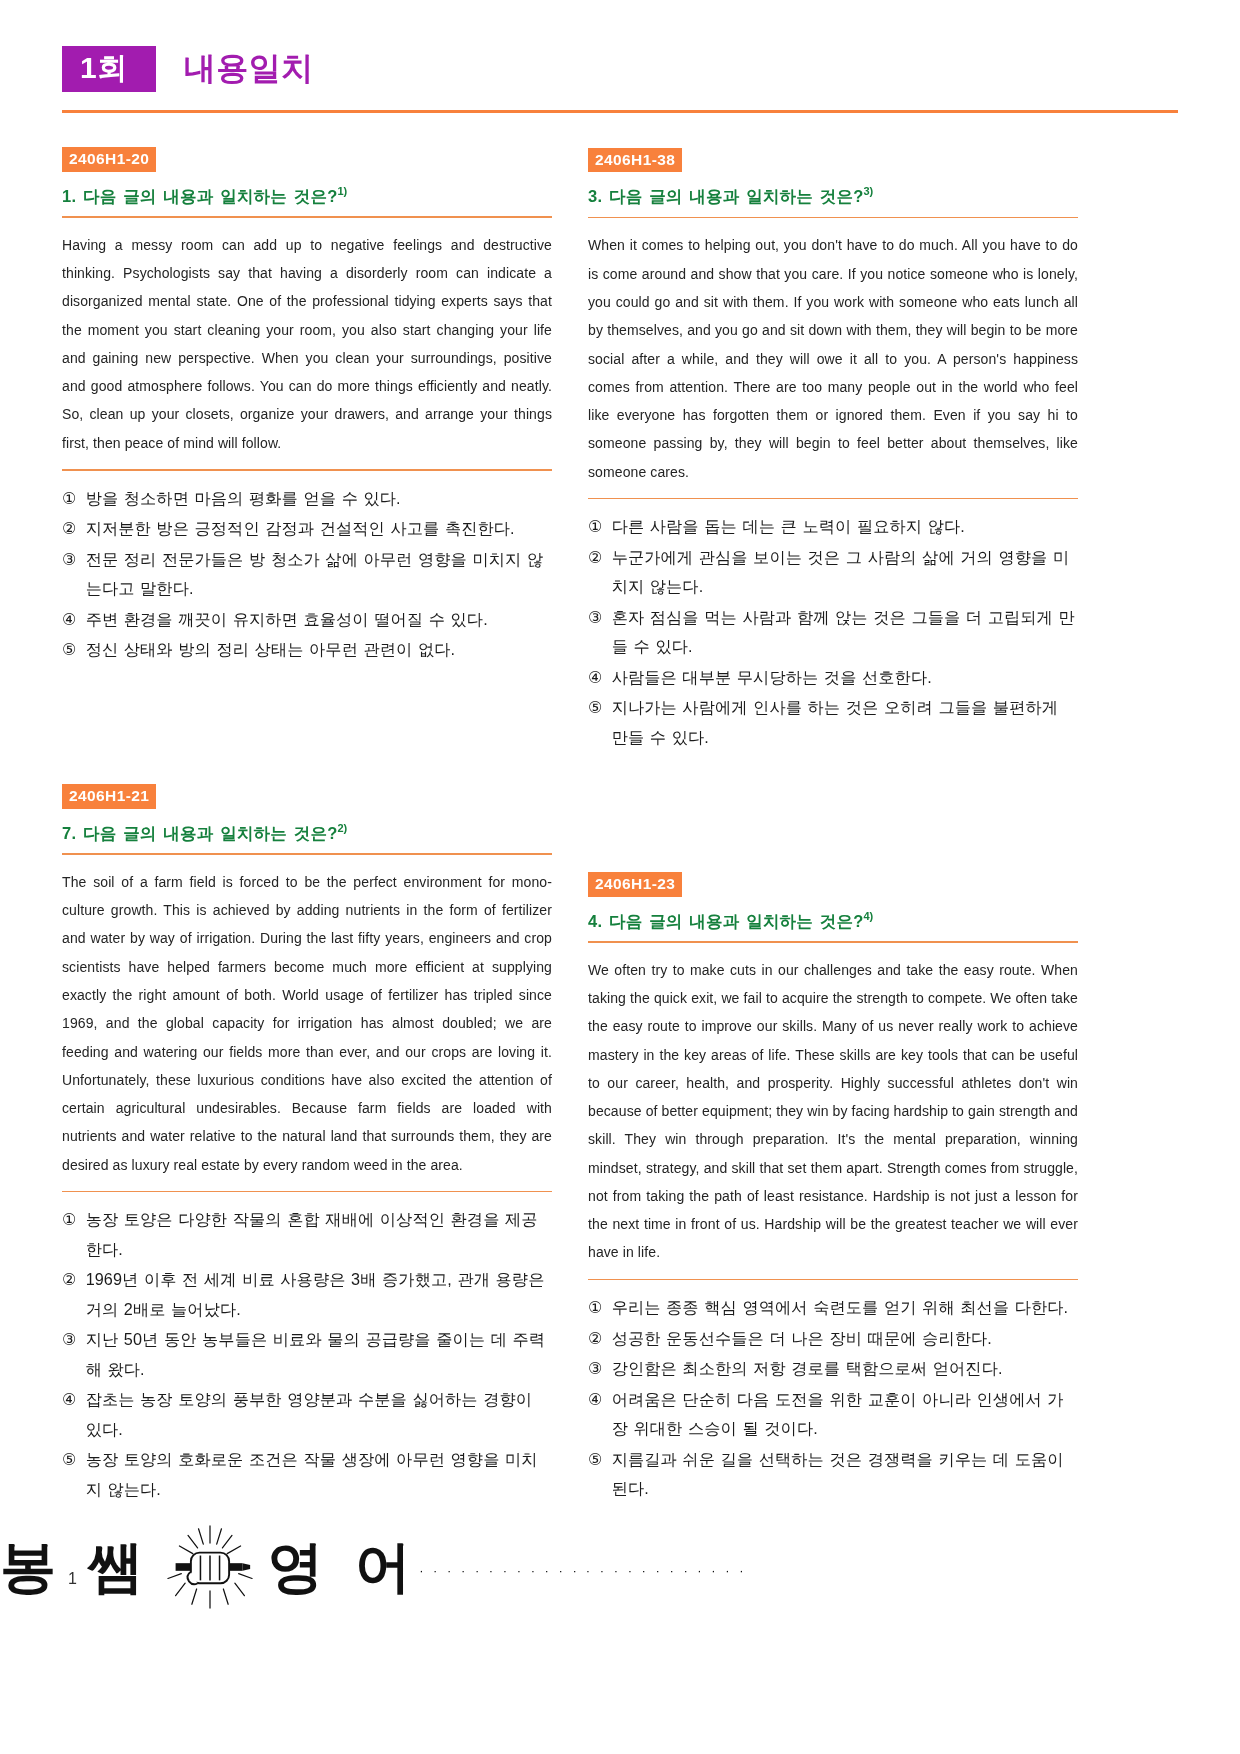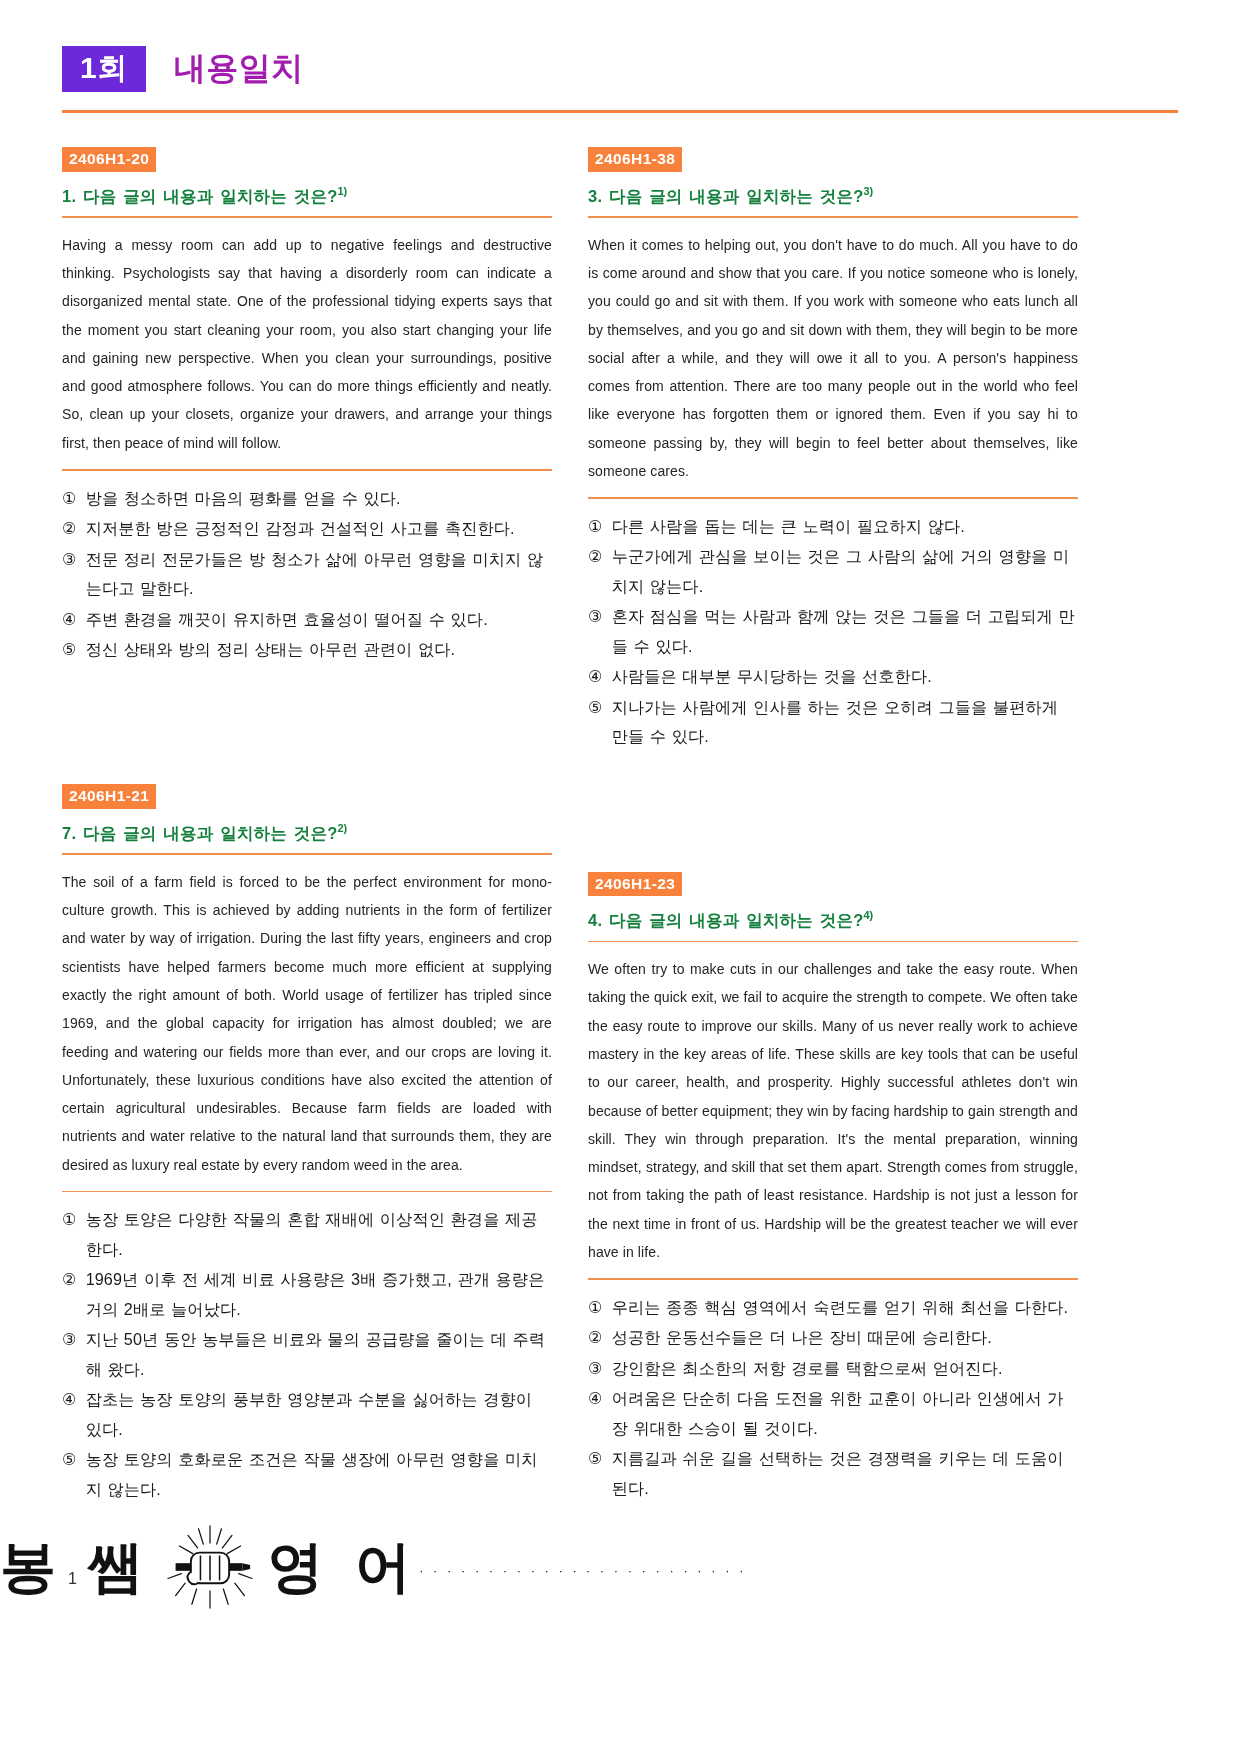--- a/index.html
+++ b/index.html
@@ -26,47 +26,47 @@
   }
 
   
   .doc-header {
     display: flex;
     align-items: center;
     gap: 28px;
     padding-bottom: 14px;
   }
   .round-badge {
-    background: #6d28d9;
+    background: #a21caf;
     color: #ffffff;
     font-size: 30px;
     font-weight: bold;
     letter-spacing: 0.5px;
-    padding: 6px 18px 8px 18px;
+    padding: 6px 28px 8px 18px;
     line-height: 1.08;
     display: inline-block;
   }
   .doc-title {
     font-size: 32px;
     font-weight: bold;
     letter-spacing: 0.5px;
     color: #a21caf;
   }
   .header-rule {
     height: 3px;
     background: #f8813c;
     margin-top: 4px;
     margin-bottom: 34px;
   }
 
   
   .columns {
     display: flex;
     gap: 36px;
-    align-items: flex-start;
+    align-items: center;
   }
   .col {
     width: 490px;
     flex: 0 0 490px;
   }
 
   .q-block { margin-bottom: 0; }
   .q-block.spaced { margin-top: 120px; }
 
   .code-badge {

